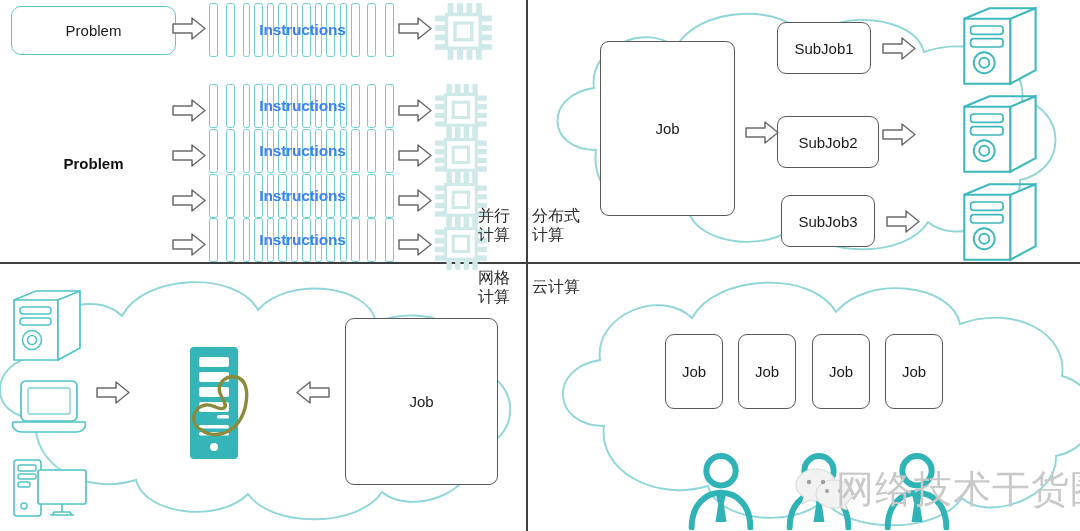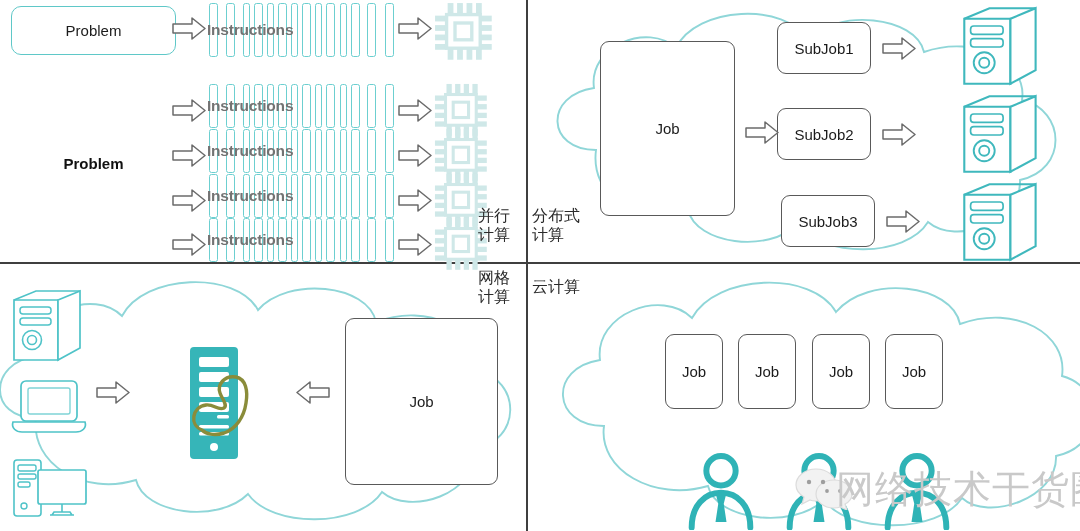--- a/index.html
+++ b/index.html
@@ -40,22 +40,22 @@
 
   
   .barrow{position:absolute;}
   .barrow svg{display:block;}
 
   
   .instr{position:absolute;}
   .instr .bars{position:absolute;left:0;top:0;height:100%;width:100%;}
   .instr .bar{position:absolute;top:0;height:100%;border:1.3px solid #6ccfd0;
               border-radius:2.5px;box-sizing:border-box;background:#fff;}
-  .instr .itext{position:absolute;left:0;width:100%;
-                font-size:15.5px;font-weight:bold;color:#737373;
+  .instr .itext{position:absolute;left:0;width:100%;text-align:center;
+                font-size:15.5px;font-weight:bold;color:#3b82f6;
                 font-family:"Liberation Sans",sans-serif;letter-spacing:-0.2px;}
 
   
   .cpu{position:absolute;}
 
   
   .svr{position:absolute;}
 
   
   .cloud{position:absolute;}
@@ -349,21 +349,21 @@
 
   <div id="dist-subjobs">
       <div class="rbox gray-box nosel" style="left: 777px; top: 22px; width: 94px; height: 52px;">
         <span>SubJob1</span>
       </div>
       <div class="barrow" style="left: 882px; top: 36px;">
         <svg width="34" height="25" viewBox="0 0 34 25">
           <path d="M1 8 H20 V2 L33 12.5 L20 23 V17 H1 Z" fill="#fff" stroke="#6b6b6b" stroke-width="1.5" stroke-linejoin="round"></path>
         </svg>
       </div>
-      <div class="rbox gray-box nosel" style="left: 777px; top: 108px; width: 94px; height: 52px;">
+      <div class="rbox gray-box nosel" style="left: 777px; top: 116px; width: 102px; height: 52px;">
         <span>SubJob2</span>
       </div>
       <div class="barrow" style="left: 882px; top: 122px;">
         <svg width="34" height="25" viewBox="0 0 34 25">
           <path d="M1 8 H20 V2 L33 12.5 L20 23 V17 H1 Z" fill="#fff" stroke="#6b6b6b" stroke-width="1.5" stroke-linejoin="round"></path>
         </svg>
       </div>
       <div class="rbox gray-box nosel" style="left: 781px; top: 195px; width: 94px; height: 52px;">
         <span>SubJob3</span>
       </div>

